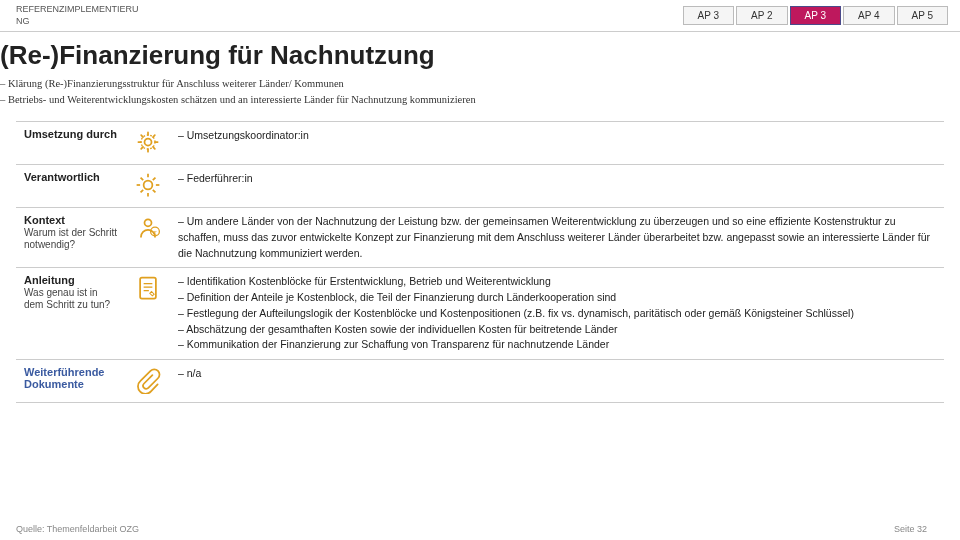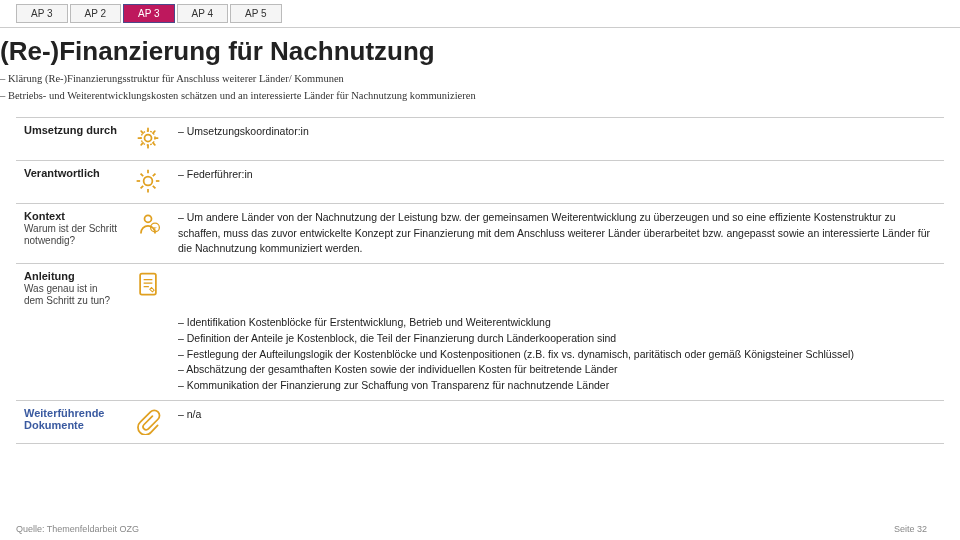--- a/index.html
+++ b/index.html
@@ -98,21 +98,20 @@
       vertical-align: middle;
     }
     .row-content {
       font-size: 10.5px;
       color: #222;
       line-height: 1.5;
     }
     .row-content ul {
       list-style: none;
       padding: 0;
-      margin-top: 45px;
     }
     .row-content ul li::before {
       content: '– ';
     }
     .row-content p::before {
       content: '– ';
     }
 
     
     .weiterfuhrende-label {
@@ -136,20 +135,24 @@
       display: flex;
       justify-content: space-between;
       font-size: 9px;
       color: #888;
     }
   </style>
 </head>
 <body>
 
 <div class="header">
+  <div class="header-title">
+    <span>REFERENZIMPLEMENTIERU</span><br>
+    <span>NG</span>
+  </div>
   <div class="ap-tabs">
 
   <div class="ap-tab">AP 3</div>
       <div class="ap-tab">AP 2</div>
       <div class="ap-tab active">AP 3</div>
       <div class="ap-tab">AP 4</div>
       <div class="ap-tab">AP 5</div>
     </div>
 </div>
 

